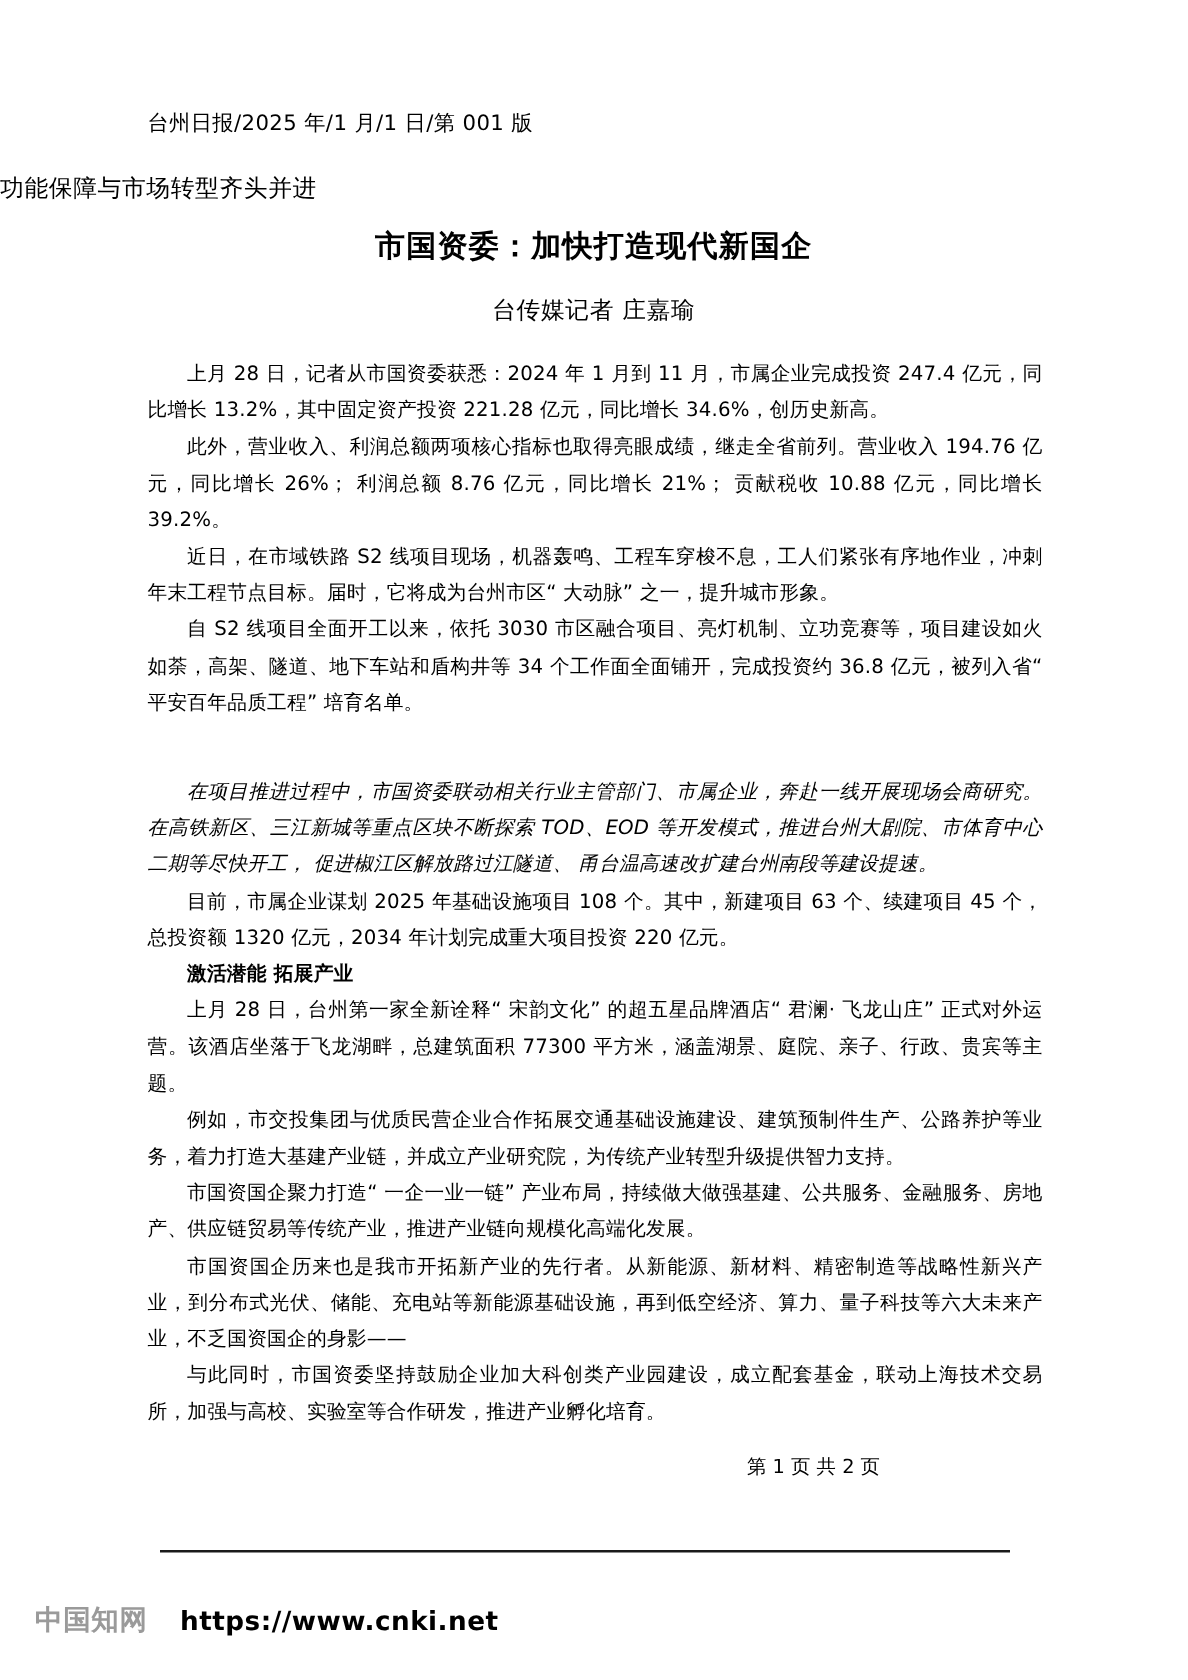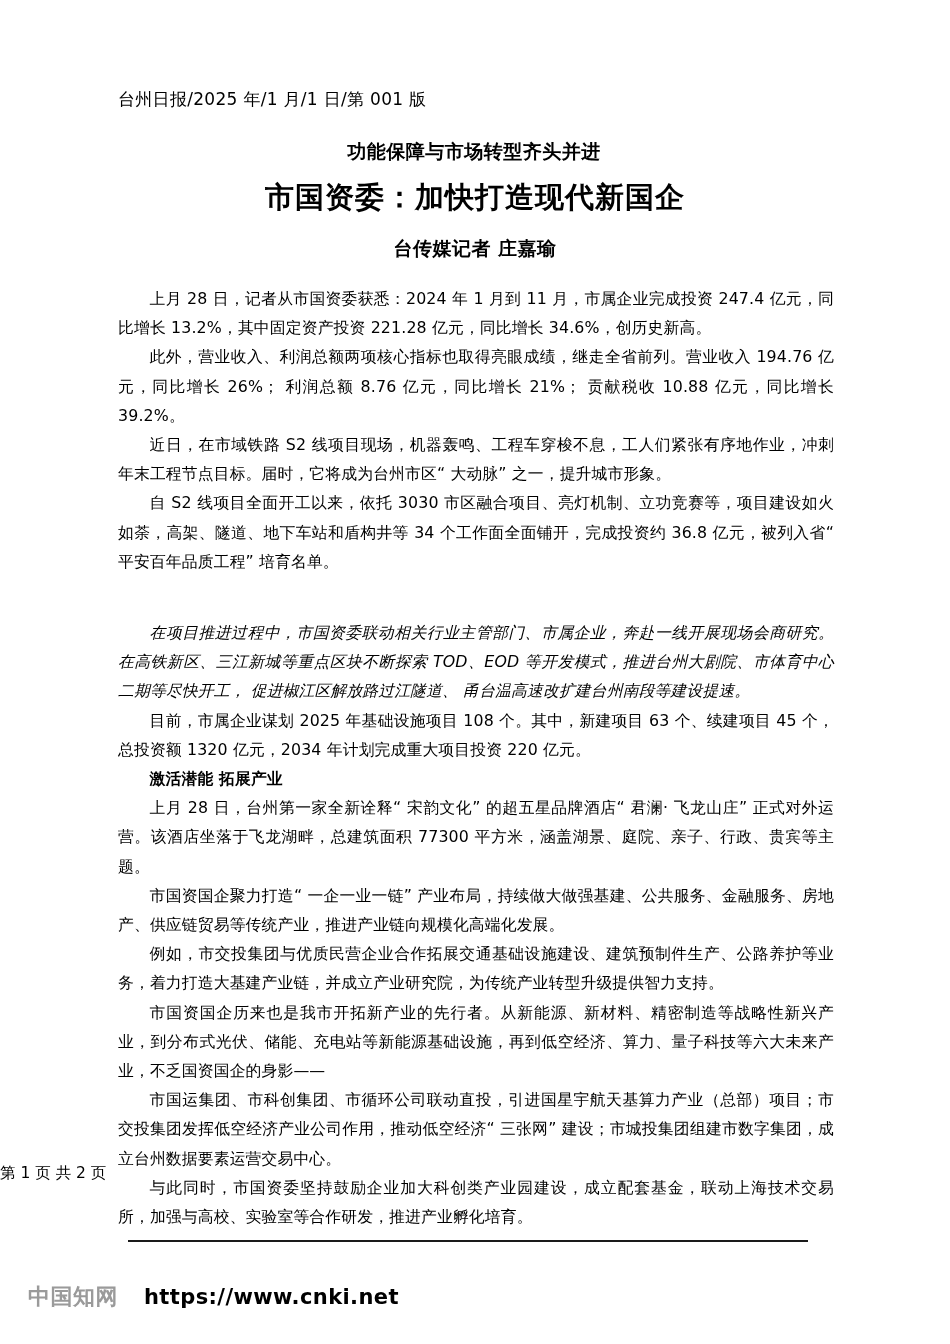--- a/index.html
+++ b/index.html
@@ -34,46 +34,45 @@
     line-height: 22px;
     letter-spacing: 0.3px;
     white-space: nowrap;
   }
 
   
   .subtitle {
     position: absolute;
     left: 0; top: 138px;
     width: 948px;
-    text-align: center;
     font-size: 19px;
     line-height: 26px;
-    font-weight: 700;
+    font-weight: 400;
     letter-spacing: 0.5px;
   }
 
   .main-title {
     position: absolute;
     left: 0; top: 177px;
     width: 950px;
     text-align: center;
-    font-size: 29px;
+    font-size: 24px;
     line-height: 40px;
     font-weight: 700;
     letter-spacing: 1px;
   }
 
   .byline {
     position: absolute;
     left: 0; top: 234px;
     width: 950px;
     text-align: center;
     font-size: 19px;
     line-height: 28px;
-    font-weight: 700;
+    font-weight: 400;
     letter-spacing: 0.5px;
   }
 
   
   .body-text {
     position: absolute;
     left: 118px;
     top: 284px;
     width: 716px;
     font-size: 15.8px;
@@ -97,20 +96,21 @@
     margin-top: 42px;
     font-style: italic;
   }
 
   
   .page-footer {
     position: absolute;
     left: 0;
     top: 1161px;
     width: 780px;
+    text-align: right;
     padding-right: 76px;
     font-size: 15.5px;
     line-height: 24px;
   }
 
   .divider {
     position: absolute;
     left: 128px;
     top: 1240px;
     width: 680px;
@@ -160,24 +160,23 @@
 
   <div class="body-text">
       <p>上月 28 日，记者从市国资委获悉：2024 年 1 月到 11 月，市属企业完成投资 247.4 亿元，同比增长 13.2%，其中固定资产投资 221.28 亿元，同比增长 34.6%，创历史新高。</p>
       <p>此外，营业收入、利润总额两项核心指标也取得亮眼成绩，继走全省前列。营业收入 194.76 亿元，同比增长 26%； 利润总额 8.76 亿元，同比增长 21%； 贡献税收 10.88 亿元，同比增长 39.2%。</p>
       <p>近日，在市域铁路 S2 线项目现场，机器轰鸣、工程车穿梭不息，工人们紧张有序地作业，冲刺年末工程节点目标。届时，它将成为台州市区“ 大动脉” 之一，提升城市形象。</p>
       <p>自 S2 线项目全面开工以来，依托 3030 市区融合项目、亮灯机制、立功竞赛等，项目建设如火如荼，高架、隧道、地下车站和盾构井等 34 个工作面全面铺开，完成投资约 36.8 亿元，被列入省“ 平安百年品质工程” 培育名单。</p>
       <p class="spacer-before">在项目推进过程中，市国资委联动相关行业主管部门、市属企业，奔赴一线开展现场会商研究。在高铁新区、三江新城等重点区块不断探索 TOD、EOD 等开发模式，推进台州大剧院、市体育中心二期等尽快开工， 促进椒江区解放路过江隧道、 甬台温高速改扩建台州南段等建设提速。</p>
       <p>目前，市属企业谋划 2025 年基础设施项目 108 个。其中，新建项目 63 个、续建项目 45 个，总投资额 1320 亿元，2034 年计划完成重大项目投资 220 亿元。</p>
       <p class="heading-line">激活潜能 拓展产业</p>
       <p>上月 28 日，台州第一家全新诠释“ 宋韵文化” 的超五星品牌酒店“ 君澜· 飞龙山庄” 正式对外运营。该酒店坐落于飞龙湖畔，总建筑面积 77300 平方米，涵盖湖景、庭院、亲子、行政、贵宾等主题。</p>
+      <p>例如，市交投集团与优质民营企业合作拓展交通基础设施建设、建筑预制件生产、公路养护等业务，着力打造大基建产业链，并成立产业研究院，为传统产业转型升级提供智力支持。</p>
       <p>市国资国企聚力打造“ 一企一业一链” 产业布局，持续做大做强基建、公共服务、金融服务、房地产、供应链贸易等传统产业，推进产业链向规模化高端化发展。</p>
-      <p>例如，市交投集团与优质民营企业合作拓展交通基础设施建设、建筑预制件生产、公路养护等业务，着力打造大基建产业链，并成立产业研究院，为传统产业转型升级提供智力支持。</p>
       <p>市国资国企历来也是我市开拓新产业的先行者。从新能源、新材料、精密制造等战略性新兴产业，到分布式光伏、储能、充电站等新能源基础设施，再到低空经济、算力、量子科技等六大未来产业，不乏国资国企的身影——</p>
-      <p>市国运集团、市科创集团、市循环公司联动直投，引进国星宇航天基算力产业（总部）项目；市交投集团发挥低空经济产业公司作用，推动低空经济“ 三张网” 建设；市城投集团组建市数字集团，成立台州数据要素运营交易中心。</p>
       <p>与此同时，市国资委坚持鼓励企业加大科创类产业园建设，成立配套基金，联动上海技术交易所，加强与高校、实验室等合作研发，推进产业孵化培育。</p>
     </div>
 
   <div class="page-footer">第 1 页 共 2 页</div>
 
   <div class="divider"></div>
 
   <div class="watermark">
     <span class="wm-logo">中国知网</span>
     <span class="wm-url">https://www.cnki.net</span>

